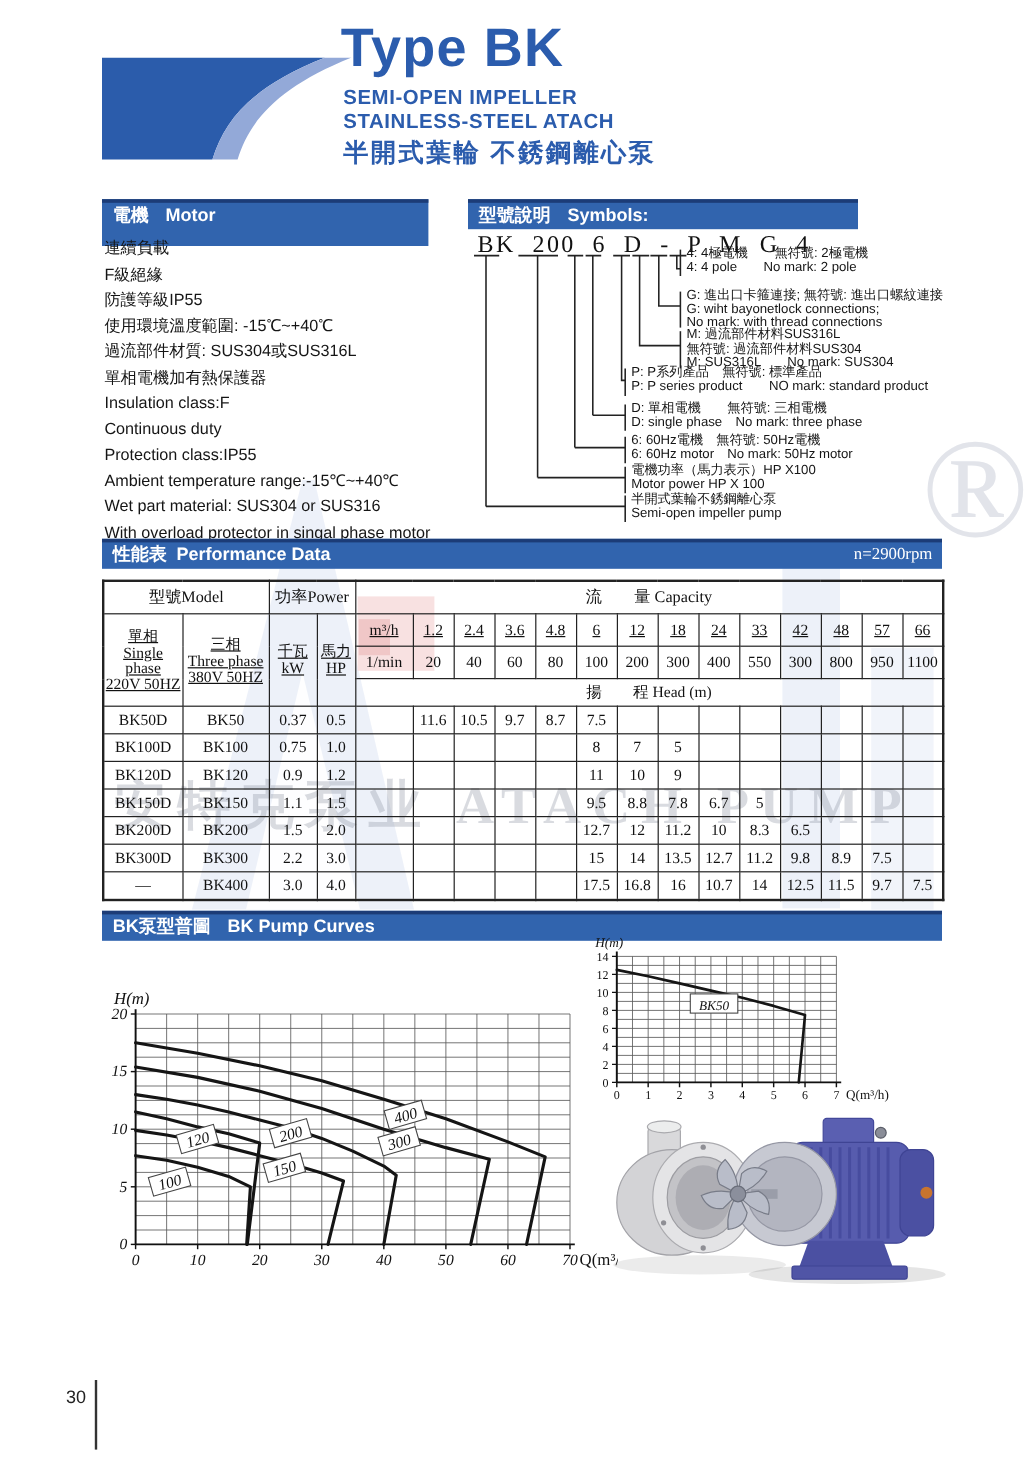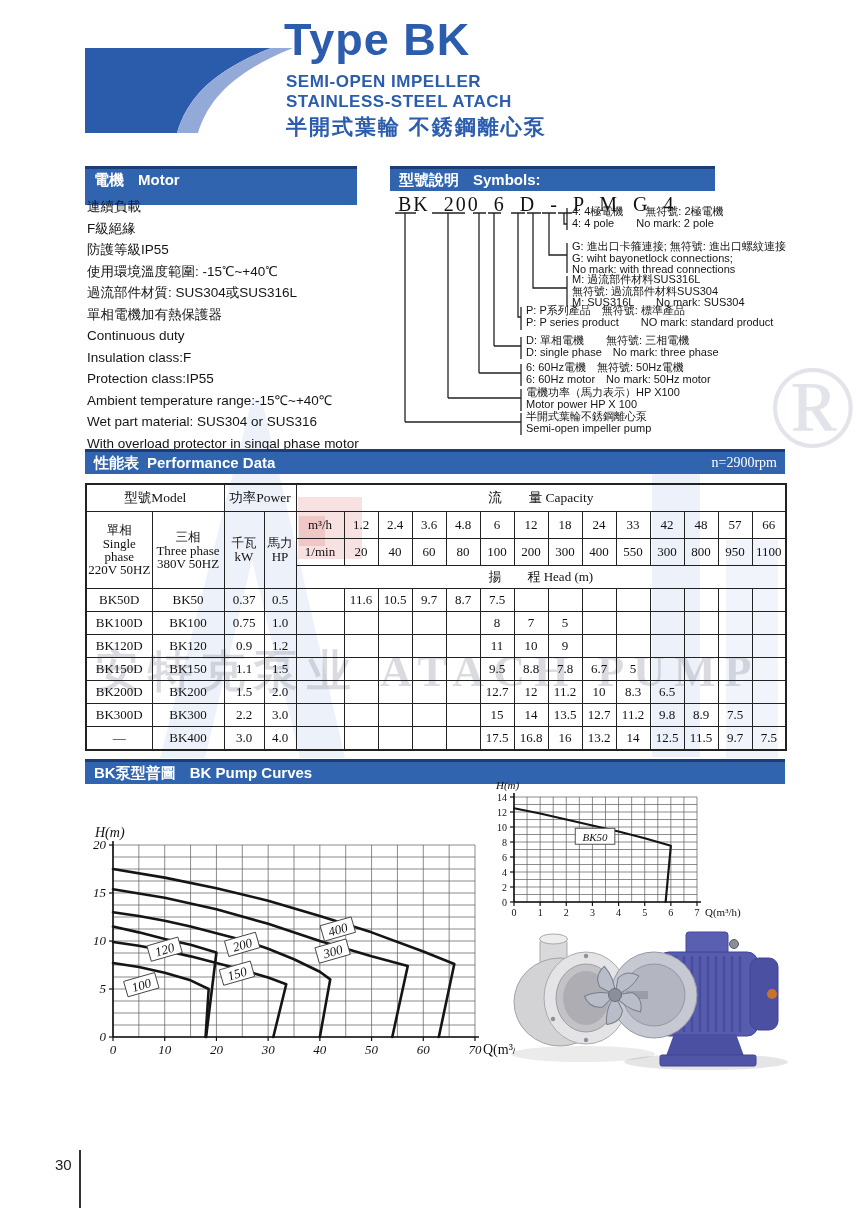--- a/index.html
+++ b/index.html
@@ -19,21 +19,21 @@
   .speclist{font-size:13.5px;line-height:21.5px;color:#151515;}
   
   .code{font-family:"Liberation Serif",serif;font-size:20px;color:#111;letter-spacing:2px;word-spacing:7px;}
   .symitem{font-size:11px;line-height:11.5px;color:#151515;white-space:nowrap;}
   
   table.perf{border-collapse:collapse;table-layout:fixed;width:700px;border-radius:16px;}
   table.perf td{border:1px solid #222;text-align:center;vertical-align:middle;
       font-family:"Liberation Serif",serif;font-size:13px;color:#111;padding:0;overflow:hidden;}
   table.perf{border:2px solid #222;}
   tr.ra td{height:26px;font-size:13.5px;}
-  tr.rb td{height:26px;}
+  tr.rb td{height:26px;text-decoration:underline;}
   tr.rc td{height:26px;}
   tr.rd td{height:22px;}
   tr.rdata td{height:22px;}
   .cell3l{font-size:11.5px;line-height:13px;}
   .cell3l .cn{font-size:12.5px;}
   
   .wm{pointer-events:none;}
   .wm-text{font-family:"Liberation Serif",serif;font-weight:bold;font-size:44px;
      color:#8f95a3;opacity:.33;letter-spacing:9px;white-space:nowrap;}
   .wm-reg{font-size:118px;color:#c6cad6;opacity:.5;font-family:"Liberation Serif",serif;}
@@ -67,22 +67,22 @@
 <div class="abs z2 bar" style="left:85px;top:166px;width:272px;height:39px;">
   <span>電機</span><span class="en">Motor</span>
 </div>
 <div class="abs z2 speclist" style="left:87px;top:196px;width:300px;">
   <div>連續負載</div>
   <div>F級絕緣</div>
   <div>防護等級IP55</div>
   <div>使用環境溫度範圍: -15℃~+40℃</div>
   <div>過流部件材質: SUS304或SUS316L</div>
   <div>單相電機加有熱保護器</div>
+  <div>Insulation class:F</div>
   <div>Continuous duty</div>
-  <div>Insulation class:F</div>
   <div>Protection class:IP55</div>
   <div>Ambient temperature range:-15℃~+40℃</div>
   <div>Wet part material: SUS304 or SUS316</div>
   <div>With  overload protector in singal phase motor</div>
 </div>
 
 <div class="abs z2" style="left:390px;top:160px;width:470px;height:290px;">
   <div class="bar" style="position:absolute;left:0;top:6px;width:325px;height:25px;">
     <span>型號說明</span><span class="en">Symbols:</span>
   </div>
@@ -356,21 +356,21 @@
         <td>3.0</td>
         <td>4.0</td>
         <td></td>
         <td></td>
         <td></td>
         <td></td>
         <td></td>
         <td>17.5</td>
         <td>16.8</td>
         <td>16</td>
-        <td>13.2</td>
+        <td>10.7</td>
         <td>14</td>
         <td>12.5</td>
         <td>11.5</td>
         <td>9.7</td>
         <td>7.5</td>
       </tr>
     </tbody>
 </table>
 
 <div class="abs z2 bar" style="left:85px;top:759px;width:700px;height:25px;">

